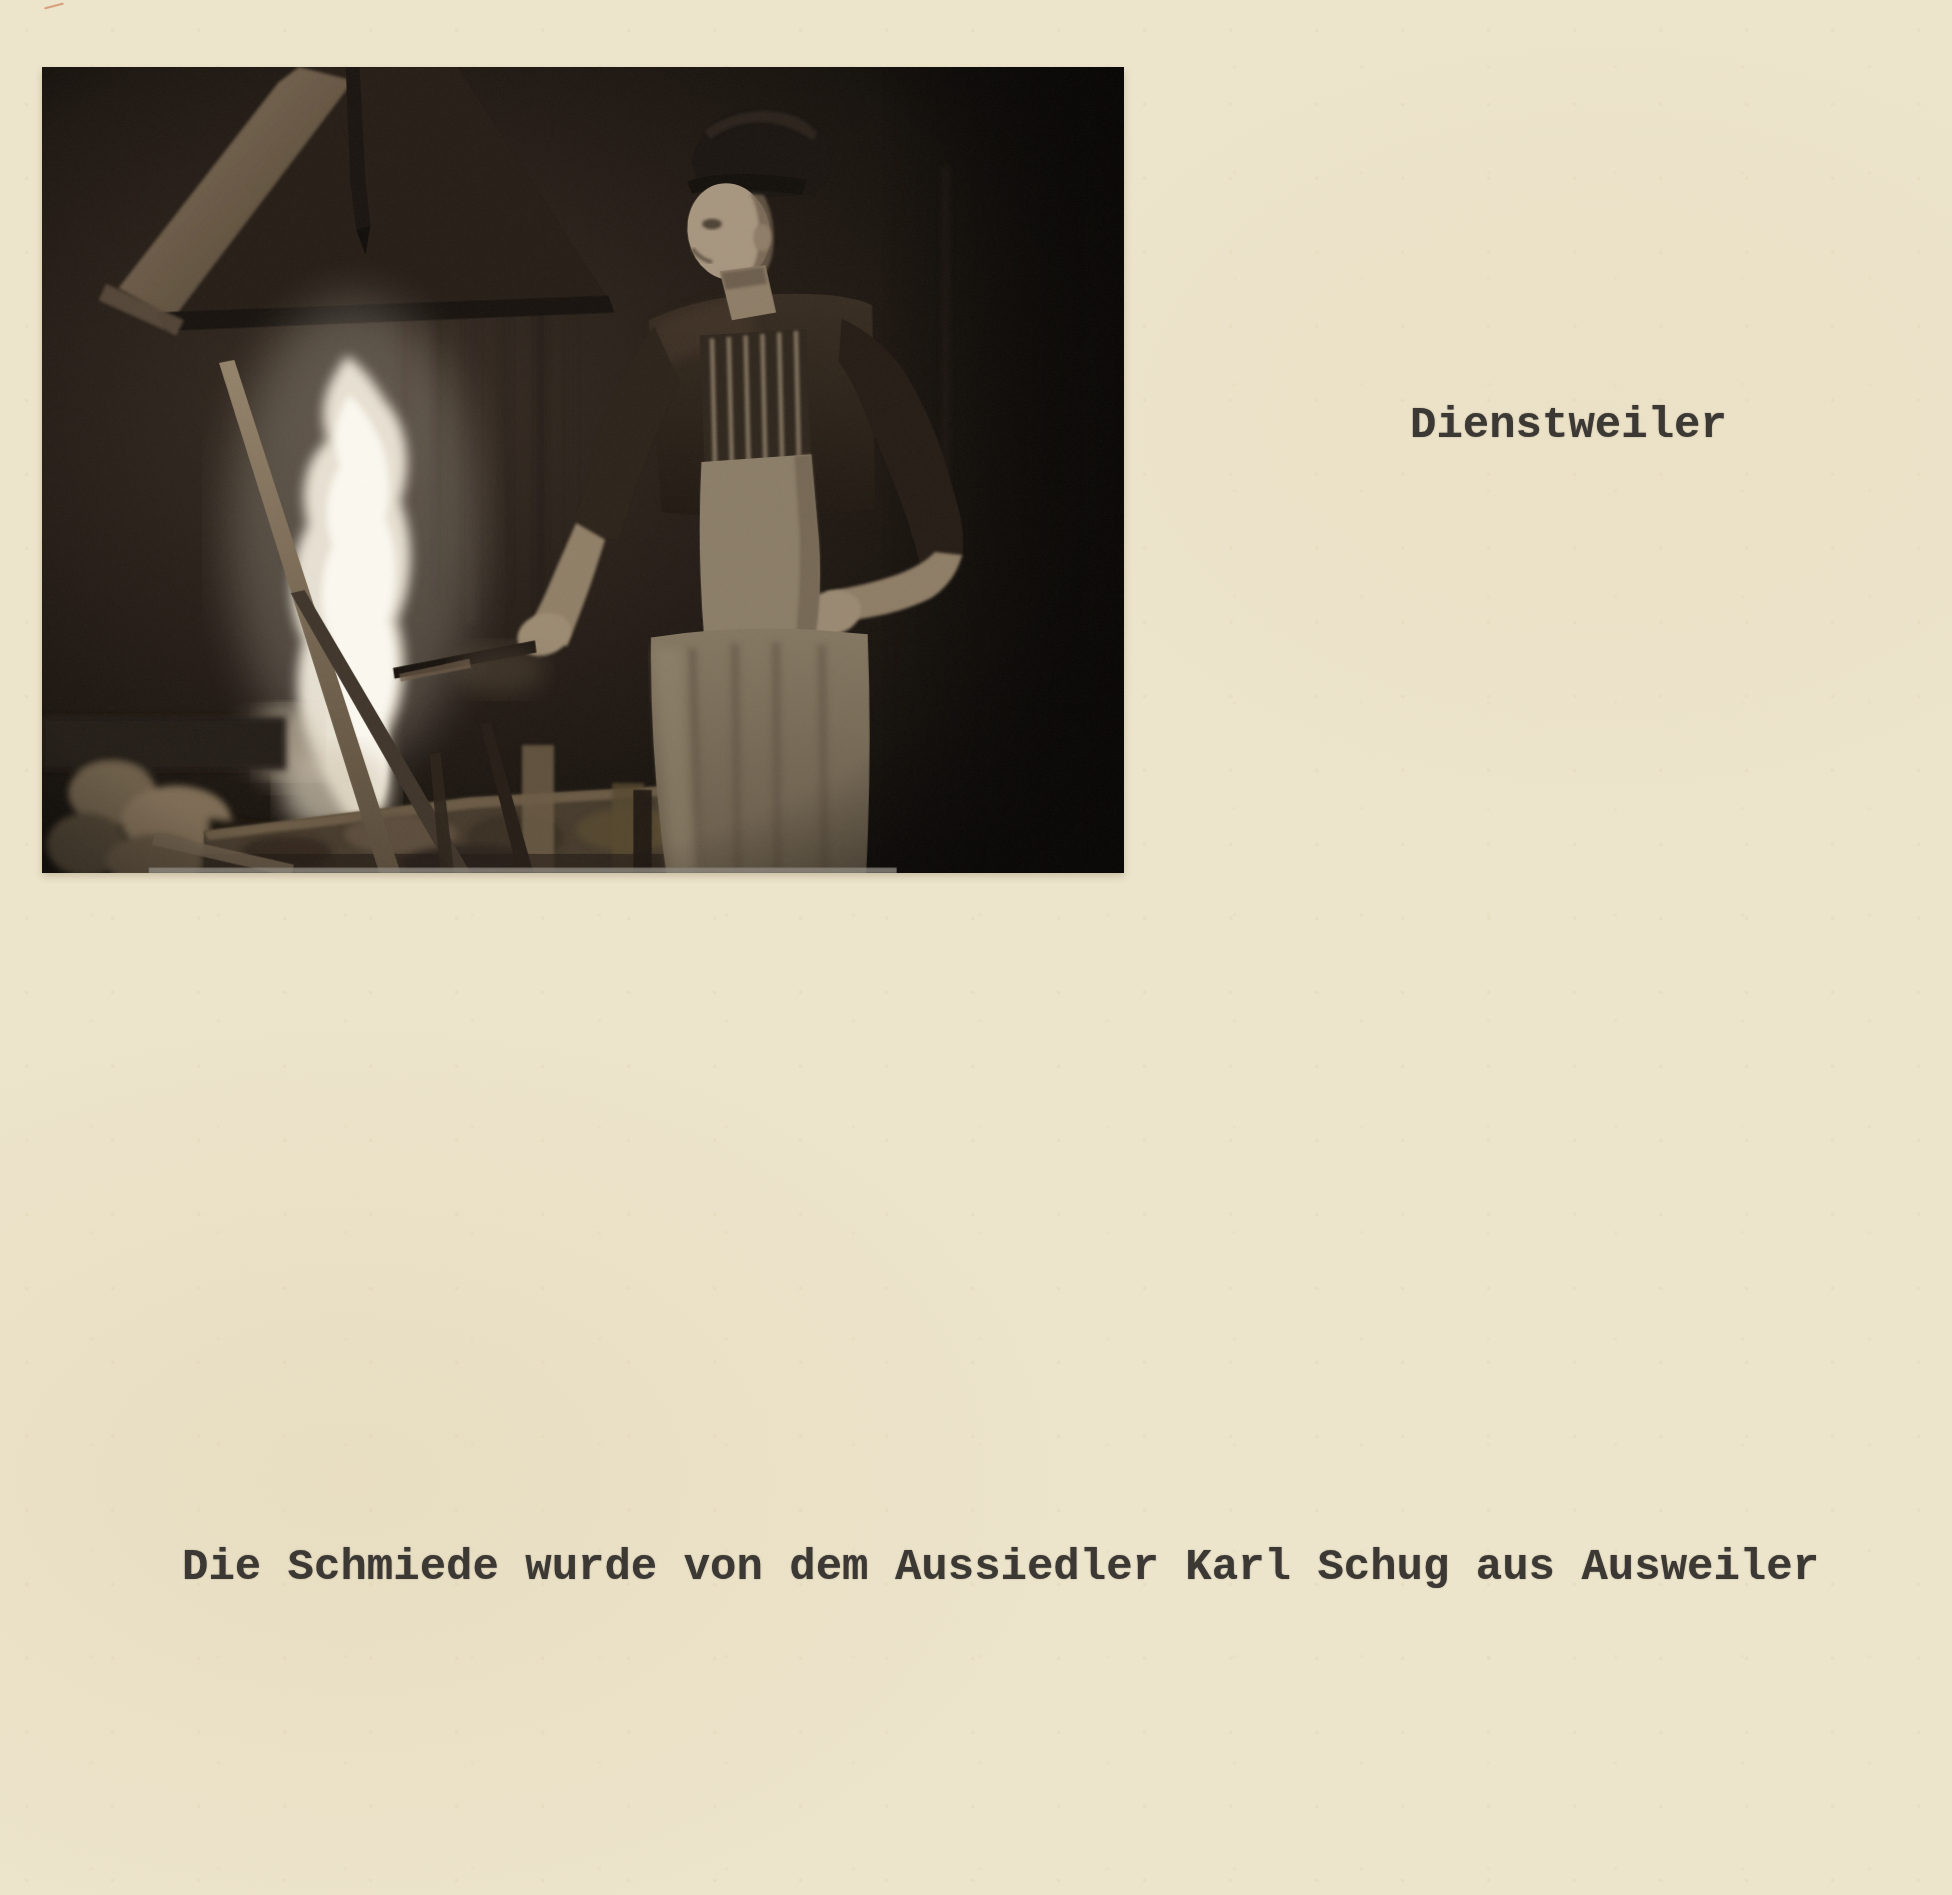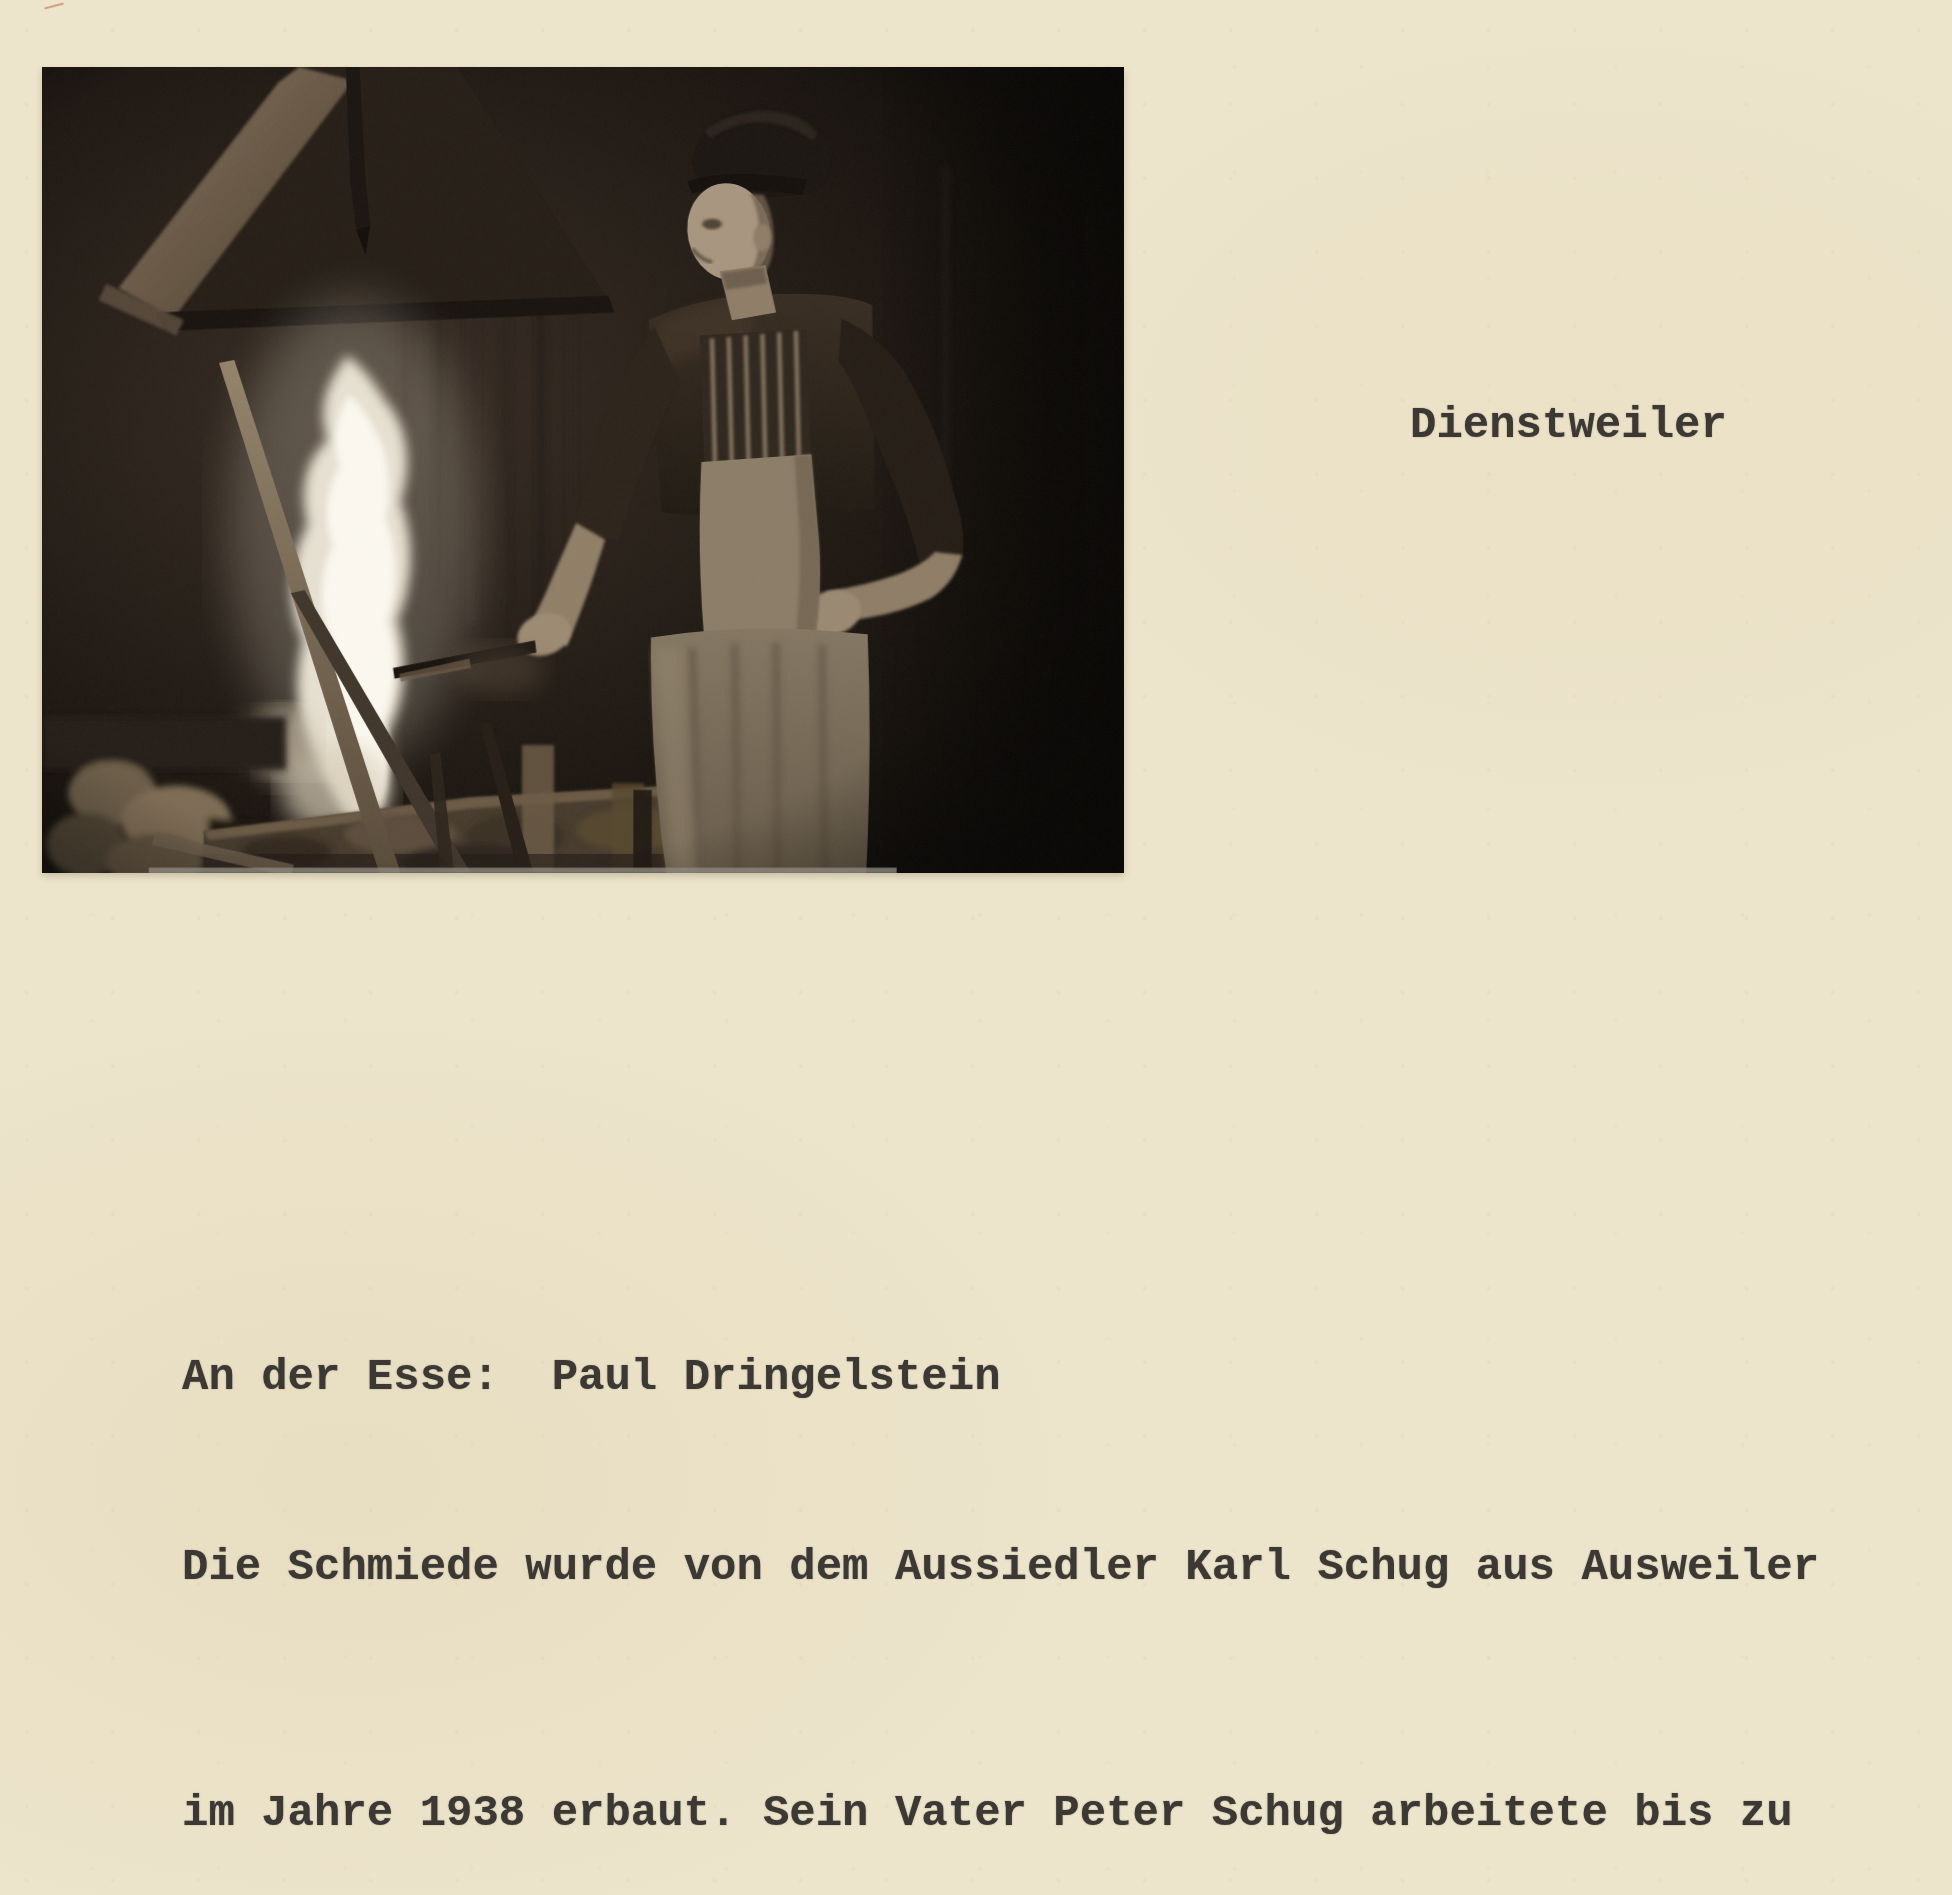--- a/index.html
+++ b/index.html
@@ -255,26 +255,24 @@
       <rect x="0" y="0" width="1418" height="1057" fill="url(#vignette)"></rect>
       <rect x="0" y="0" width="1418" height="1057" filter="url(#grain)" opacity=".5"></rect>
 
       <rect x="140" y="1050" width="980" height="7" fill="#8f8a81" opacity=".8"></rect>
     </svg>
   </figure>
 
   <div class="typetext title">Dienstweiler</div>
 
   <div class="typetext caption">
-    <span class="typeline">An der Esse:  Paul Dringelstein</span>
   </div>
 
   <div class="typetext body-text">
     <span class="typeline">Die Schmiede wurde von dem Aussiedler Karl Schug aus Ausweiler</span>
-    <span class="typeline">im Jahre 1938 erbaut. Sein Vater Peter Schug arbeitete bis zu</span>
     
     
     
     
   </div>
 
 </div>
 
 
 </body></html>

